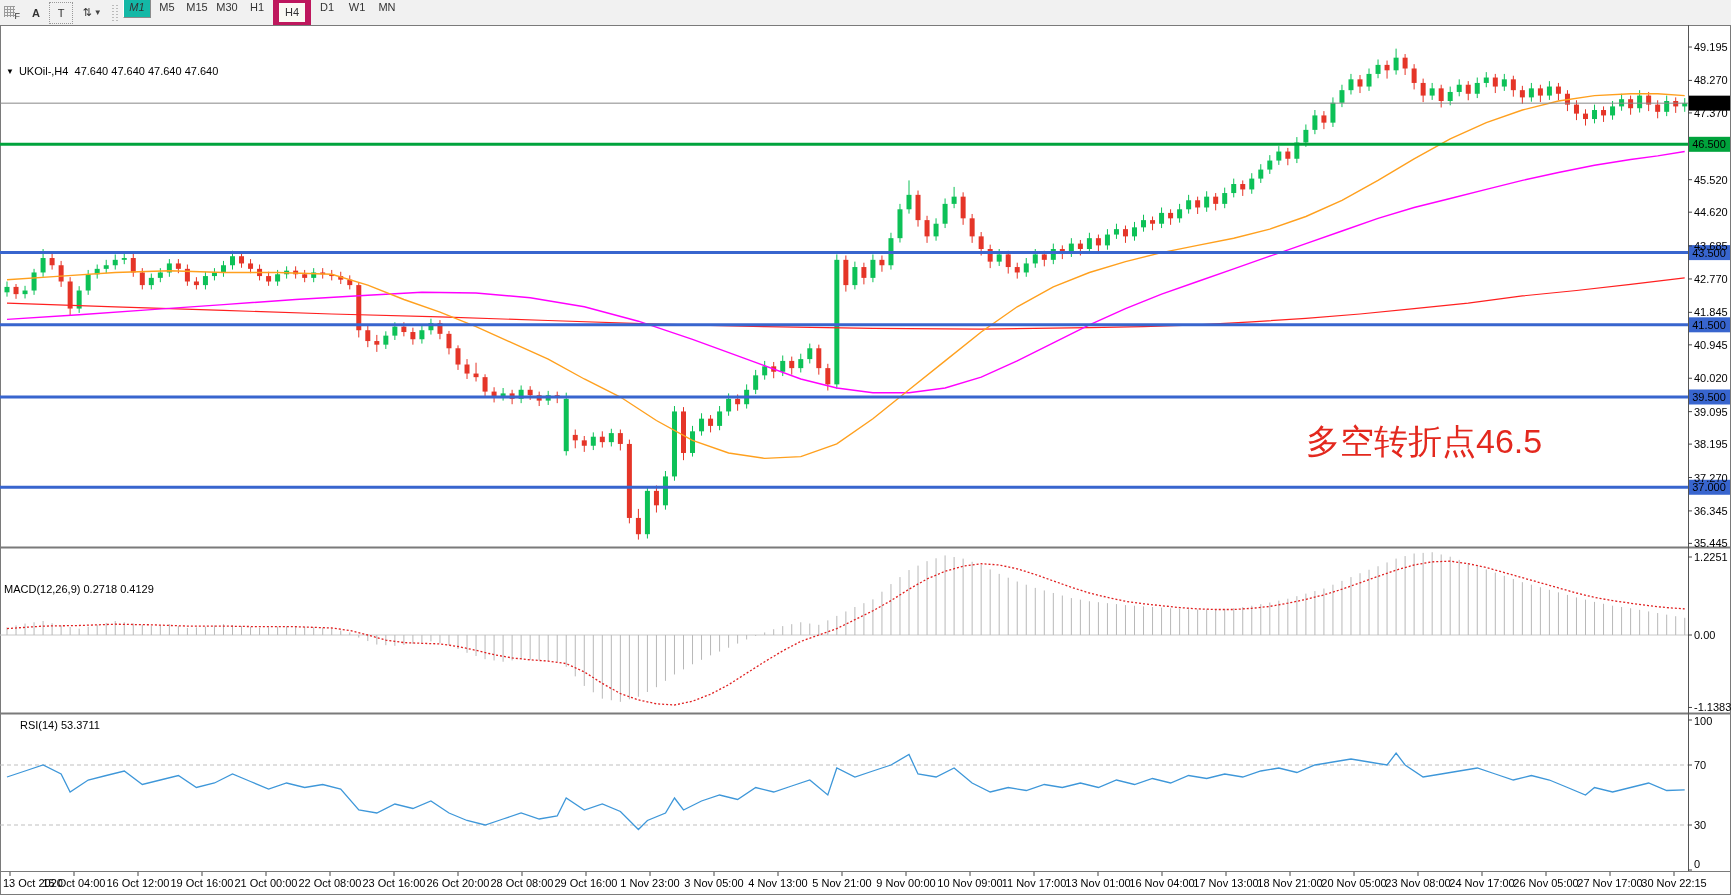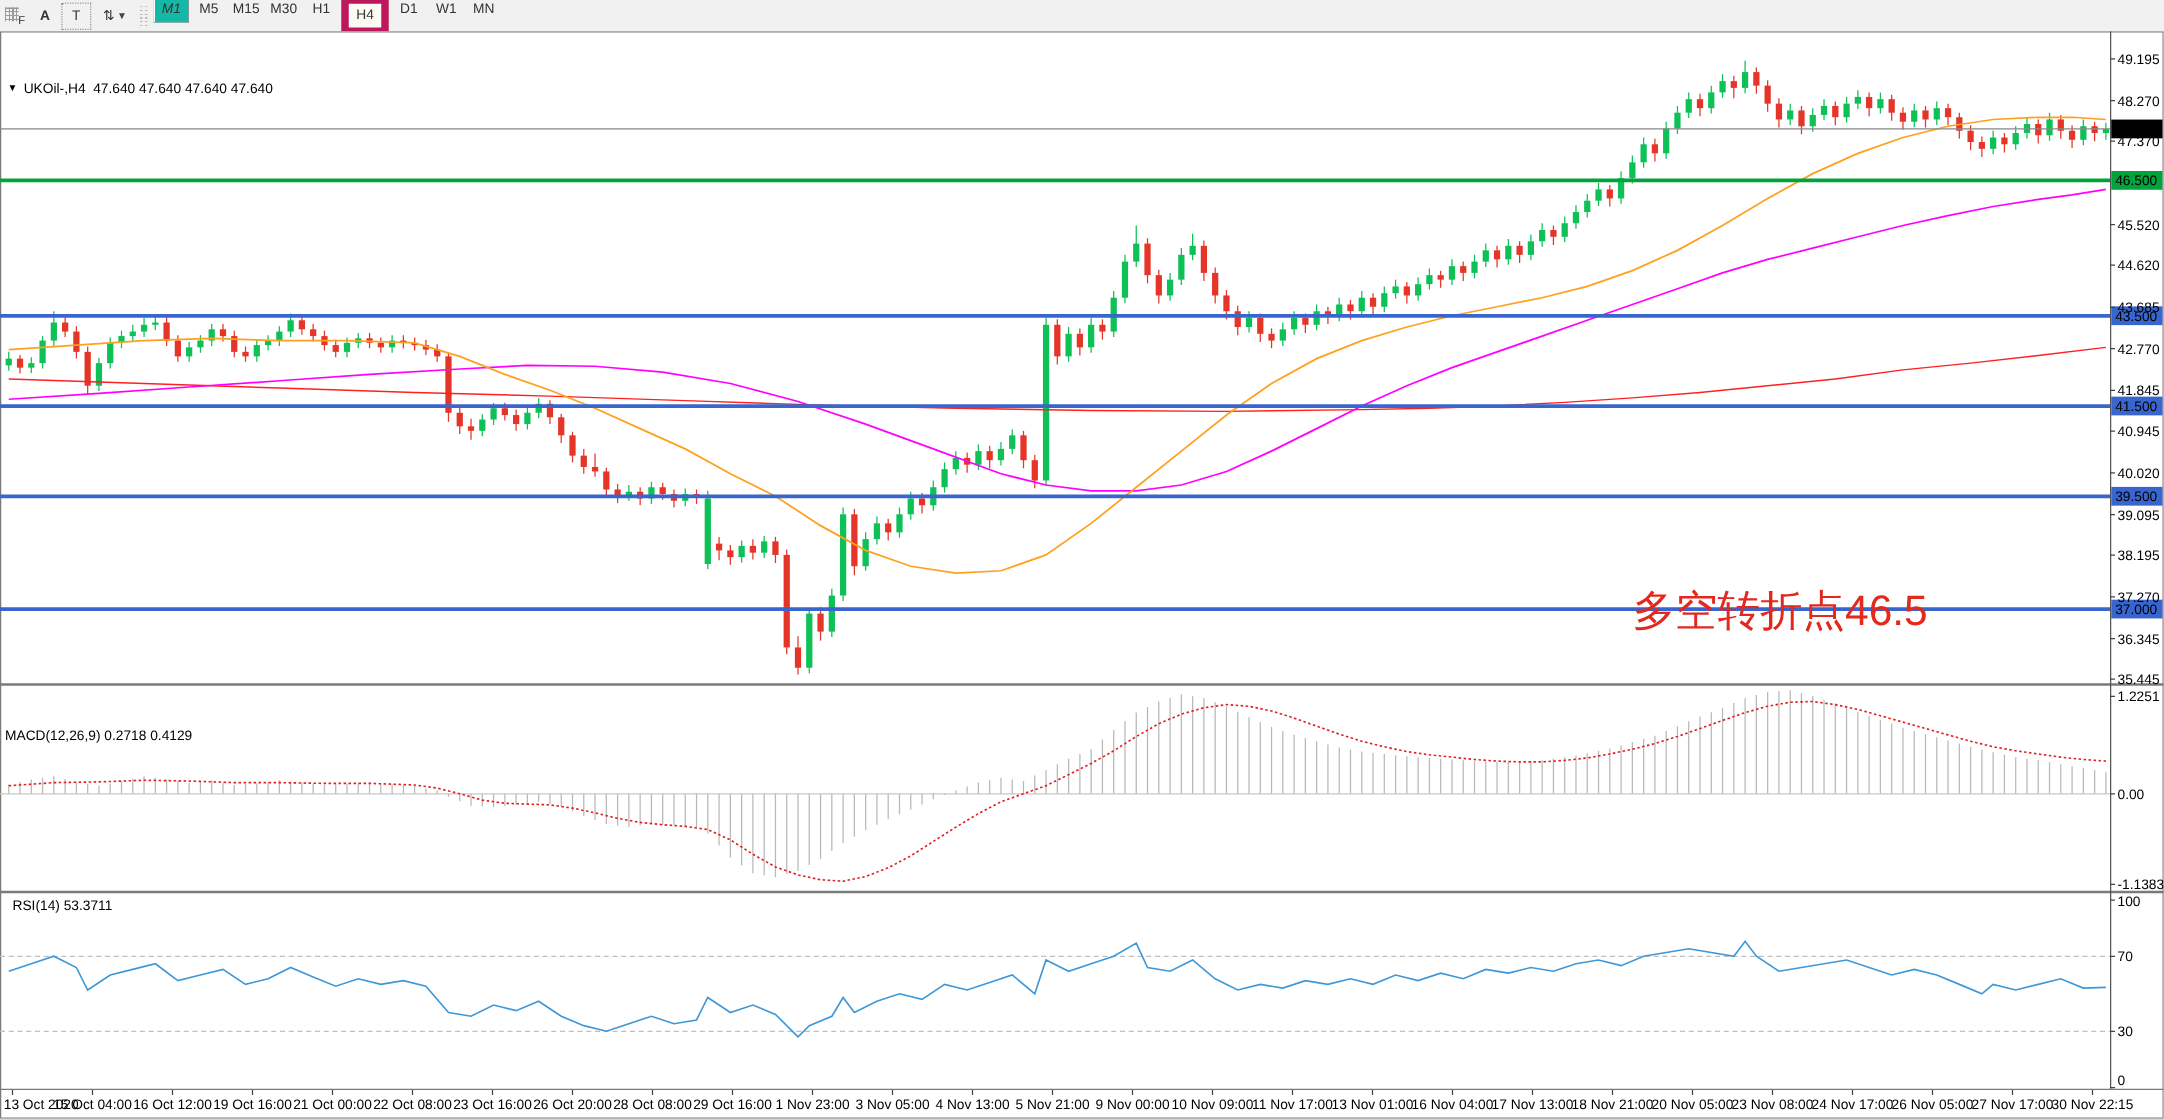--- a/index.html
+++ b/index.html
@@ -25,23 +25,23 @@
   .tf-btn.raised{border:1px solid;border-color:#ffffff #8b8b8b #8b8b8b #ffffff;background:#14b8a6;font-style:italic;}
   .tf-btn.active{border:6px solid #be185d;background:#fbfbf4;}
   
   .chart-area{position:absolute;left:0;top:25px;width:1731px;height:870px;background:#ffffff;}
   svg{position:absolute;left:0;top:0;}
   svg text{font-family:"Liberation Sans","DejaVu Sans",sans-serif;font-size:11px;fill:#000;}
   .overlay{position:absolute;font-size:11px;color:#000;white-space:nowrap;}
   .chart-title{left:6px;top:16px;margin-top:24px;}
   .chart-title .tri{font-size:8px;margin-right:5px;vertical-align:1px;}
   .macd-label{left:4px;top:558px;}
-  .rsi-label{left:10px;top:694px;}
+  .rsi-label{left:20px;top:694px;}
   .annotation{left:1306px;top:394px;font-size:34px;color:#e3281e;
-    font-family:"Liberation Sans","DejaVu Sans",sans-serif;margin-top:47px;}
+    font-family:"Liberation Sans","DejaVu Sans",sans-serif;}
 </style>
 </head>
 <body>
 
 <div class="toolbar">
   <div class="tool-btn">
     <span class="fgrid">
       <span class="dots"></span>
       <span class="f">F</span>
     </span>

